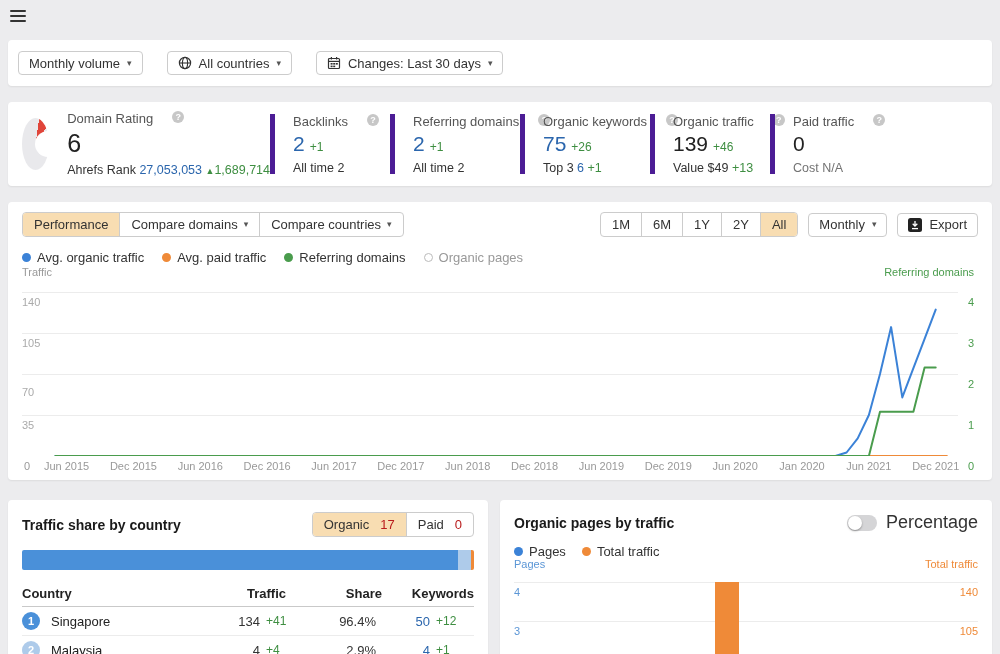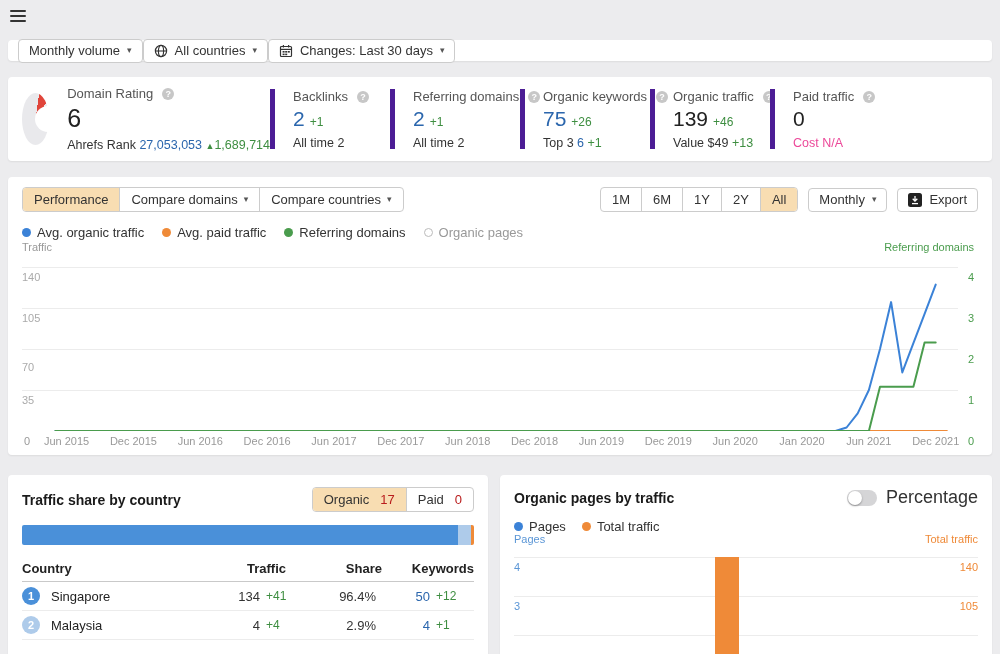--- a/index.html
+++ b/index.html
@@ -11,43 +11,43 @@
   }
   .card{background:#fff;border-radius:4px;box-shadow:0 1px 2px rgba(0,0,0,.07)}
 
   
   .app-header{display:flex;align-items:center;height:32px;padding-left:10px;gap:13px}
   .hamburger{display:flex;flex-direction:column;gap:3px;width:16px;cursor:pointer}
   .hamburger span{height:2px;background:#333;border-radius:1px}
   .page-title{font-size:15.5px;font-weight:bold;color:#141414}
 
   
-  .toolbar{margin:8px 8px 0;height:21px;display:flex;align-items:center;gap:0;padding:0 10px;box-sizing:border-box}
+  .toolbar{margin:8px 8px 0;height:46px;display:flex;align-items:center;gap:24px;padding:0 10px;box-sizing:border-box}
   .btn{display:inline-flex;align-items:center;gap:7px;border:1px solid #ccc;border-radius:4px;
        background:#fff;padding:3px 10px;font-size:13px;color:#333;cursor:pointer;white-space:nowrap;height:24px;box-sizing:border-box}
   .caret{font-size:9px;color:#555;line-height:1}
   .icon-svg{display:block}
 
   
   .metrics{margin:16px 8px 0;height:84px;display:flex;align-items:stretch;padding:12px 0;box-sizing:border-box}
   .m-block{padding-left:18px;border-left:5px solid #4c1d95;box-sizing:border-box}
   .m-first{display:flex;align-items:center;gap:18px;border-left:none;padding-left:14px;width:262px}
   .donut{width:52px;height:52px;border-radius:50%;position:relative;
          background:conic-gradient(from 8deg,#e0453a 0deg 25deg,#e9e9ec 25deg 360deg)}
   .donut::after{content:"";position:absolute;left:13px;top:13px;width:26px;height:26px;border-radius:50%;background:#fff}
-  .m-label{font-size:13px;color:#555;display:flex;align-items:center;gap:9px;white-space:nowrap}
+  .m-label{font-size:13px;color:#555;display:flex;align-items:flex-start;gap:19px;white-space:nowrap}
   .q{width:12px;height:12px;border-radius:50%;background:#c7c7c7;color:#fff;font-size:9px;font-weight:bold;
      display:inline-flex;align-items:center;justify-content:center;flex:none}
   .m-val{margin-top:2px;font-size:21px;color:#222;line-height:1.2;white-space:nowrap}
   .m-val .big-blue{color:#2b66ad;cursor:pointer}
   .m-val-dr{font-size:25px}
   .chg{font-size:12px;color:#3e8e41;margin-left:5px}
   .m-sub{margin-top:5px;font-size:12.5px;color:#333;white-space:nowrap}
   .m-sub .lnk{color:#2b66ad;cursor:pointer}
-  .m-sub .muted{color:#ec4899}
+  .m-sub .muted{color:#737373}
   .m-sub .grn{color:#3e8e41}
   .up{color:#3e8e41;font-size:9px}
   .w120{width:120px}.w130{width:130px}
 
   
   .perf{margin:16px 8px 0;height:278px;position:relative;padding:10px 14px;box-sizing:border-box}
   .perf-top{display:flex;justify-content:space-between;align-items:center}
   .seg{display:inline-flex;border:1px solid #ccc;border-radius:4px;overflow:hidden;background:#fff}
   .seg>span{padding:4px 11px;font-size:13px;color:#333;border-left:1px solid #ccc;cursor:pointer;
             display:inline-flex;align-items:center;gap:6px;white-space:nowrap}

